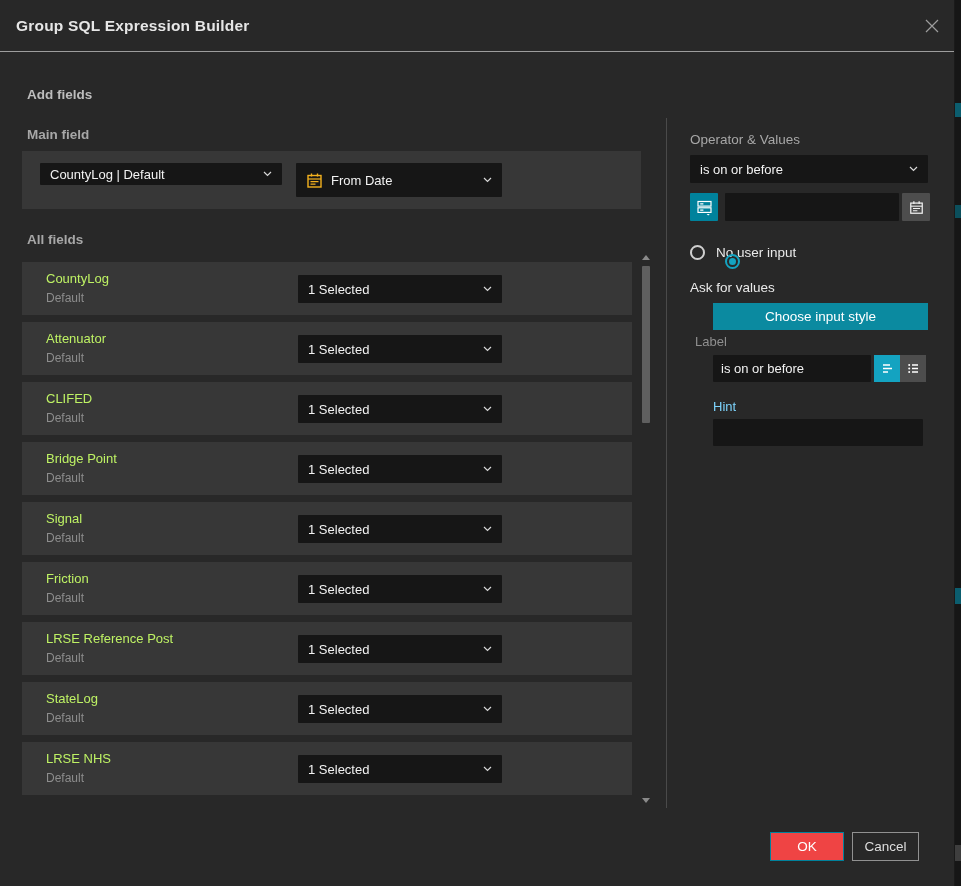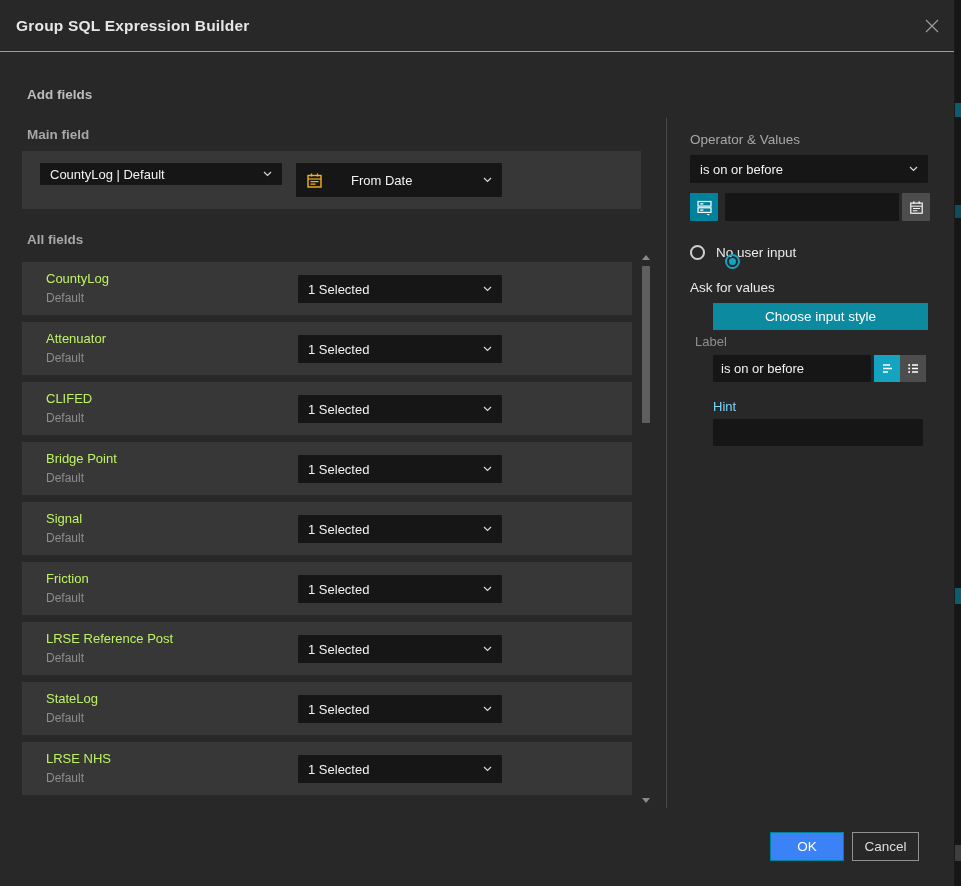--- a/index.html
+++ b/index.html
@@ -23,21 +23,21 @@
   
   .select { background:#161616; color:#f2f2f2; font-size:13px; display:flex; align-items:center; padding:0 10px; cursor:pointer; border-radius:1px; }
   .select .grow { flex:1 1 auto; white-space:nowrap; overflow:hidden; }
   .select .ic { display:flex; align-items:center; margin-right:8px; }
   .chev { display:flex; align-items:center; margin-left:8px; }
   .tinput { background:#161616; border:none; color:#f2f2f2; font-size:13px; padding:0 8px; outline:none; border-radius:1px; }
 
   
   .main-panel { position:absolute; left:22px; top:151px; width:619px; height:58px; background:#373737; }
   .main-sel-1 { position:absolute; left:18px; top:12px; width:242px; height:22px; }
-  .main-sel-2 { position:absolute; left:274px; top:12px; width:206px; height:34px;gap:20px; }
+  .main-sel-2 { position:absolute; left:274px; top:12px; width:206px; height:34px; }
 
   
   .list { position:absolute; left:22px; top:262px; width:610px; }
   .row { position:relative; height:53px; margin-bottom:7px; background:#373737; }
   .row-name { position:absolute; left:24px; top:9px; color:#bef264; font-size:13px; }
   .row-sub  { position:absolute; left:24px; top:29px; color:#8d8d8d; font-size:12px; }
   .row-select { position:absolute; left:276px; top:13px; width:204px; height:28px; }
 
   
   .sbar { position:absolute; left:641px; top:253px; width:11px; height:552px; }
@@ -68,21 +68,21 @@
   .lab-label { position:absolute; left:5px; top:334px; color:#8f8f8f; font-size:13px; }
   .label-row { position:absolute; left:23px; top:355px; height:27px; display:flex; }
   .label-input { width:158px; height:27px; margin-right:3px; }
   .toggle { width:26px; height:27px; display:flex; align-items:center; justify-content:center; cursor:pointer; }
   .toggle.on { background:#14a3c1; }
   .toggle.off { background:#4d4d4d; }
   .hint-label { position:absolute; left:23px; top:399px; color:#7dd3fc; font-size:13px; }
   .hint-input { position:absolute; left:23px; top:419px; width:210px; height:27px; }
 
   
-  .ok-btn { position:absolute; left:770px; top:832px; width:74px; height:29px; background:#3b82f6; border:1px solid #00829c; color:#fff; font-size:13.5px; cursor:pointer; font-family:"Liberation Sans", sans-serif; }
+  .ok-btn { position:absolute; left:770px; top:832px; width:74px; height:29px; background:#ef4444; border:1px solid #00829c; color:#fff; font-size:13.5px; cursor:pointer; font-family:"Liberation Sans", sans-serif; }
   .cancel-btn { position:absolute; left:852px; top:832px; width:67px; height:29px; background:transparent; border:1px solid #919191; color:#dedede; font-size:13.5px; cursor:pointer; font-family:"Liberation Sans", sans-serif; }
 </style>
 </head>
 <body>
 
 <div class="screen">
 
   <div class="bg-strip">
     <div class="seg" style="top:103px;height:14px;background:#0b5d6e;"></div>
     <div class="seg" style="top:205px;height:13px;background:#0b4f5c;"></div>

